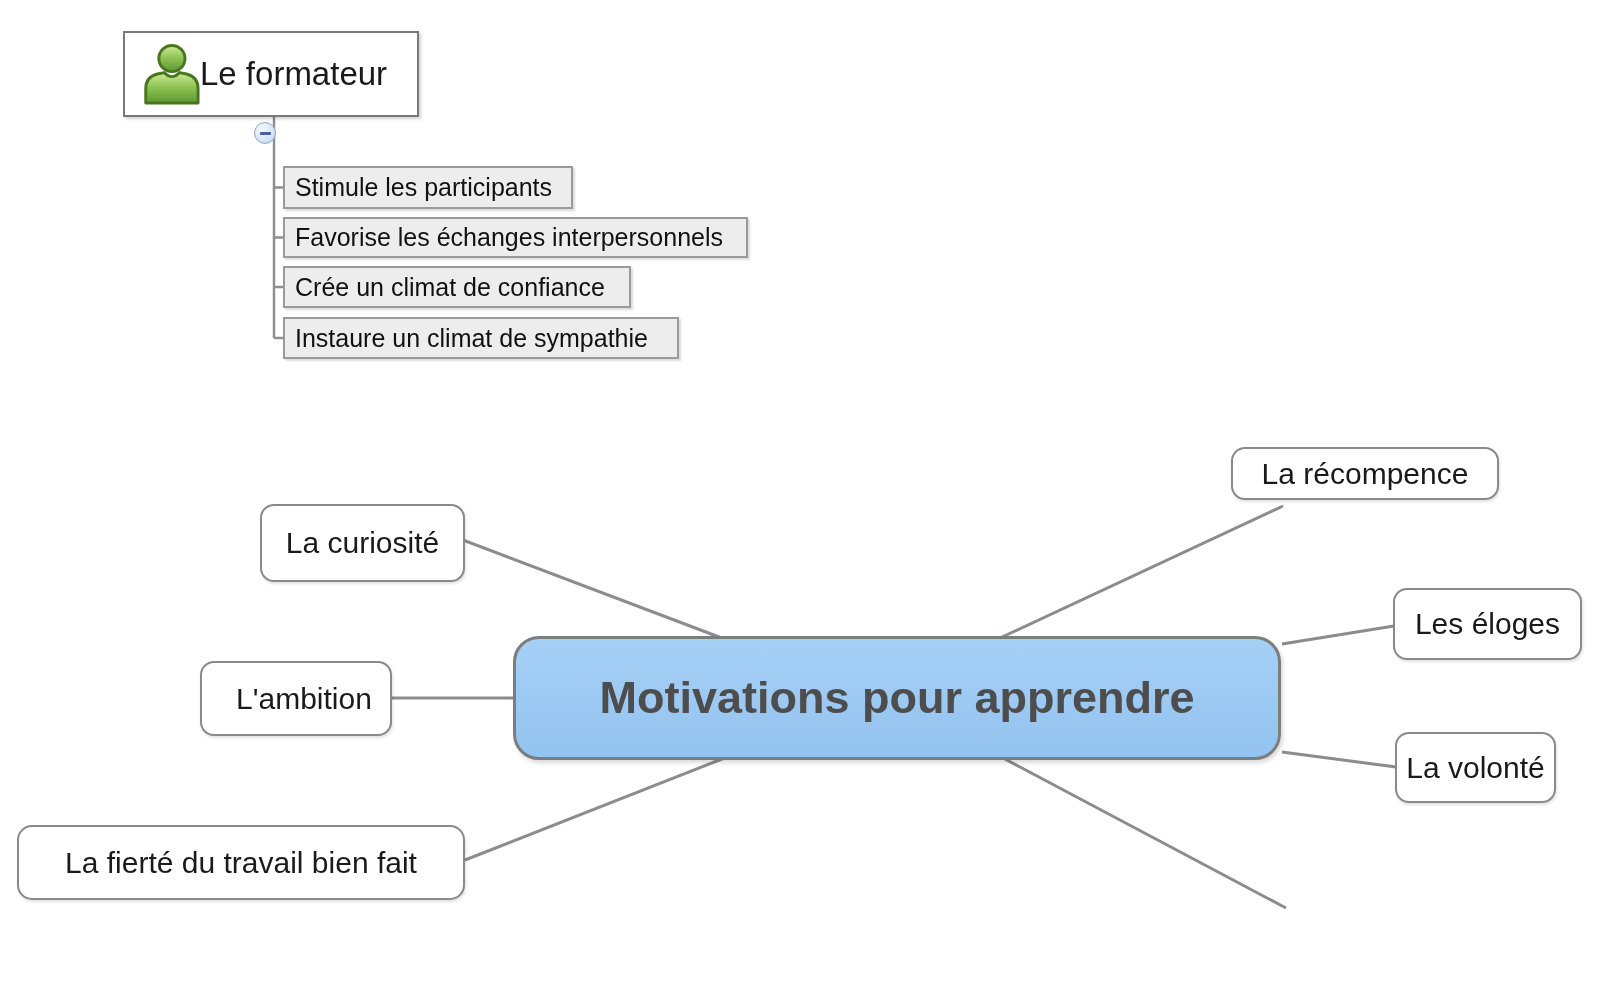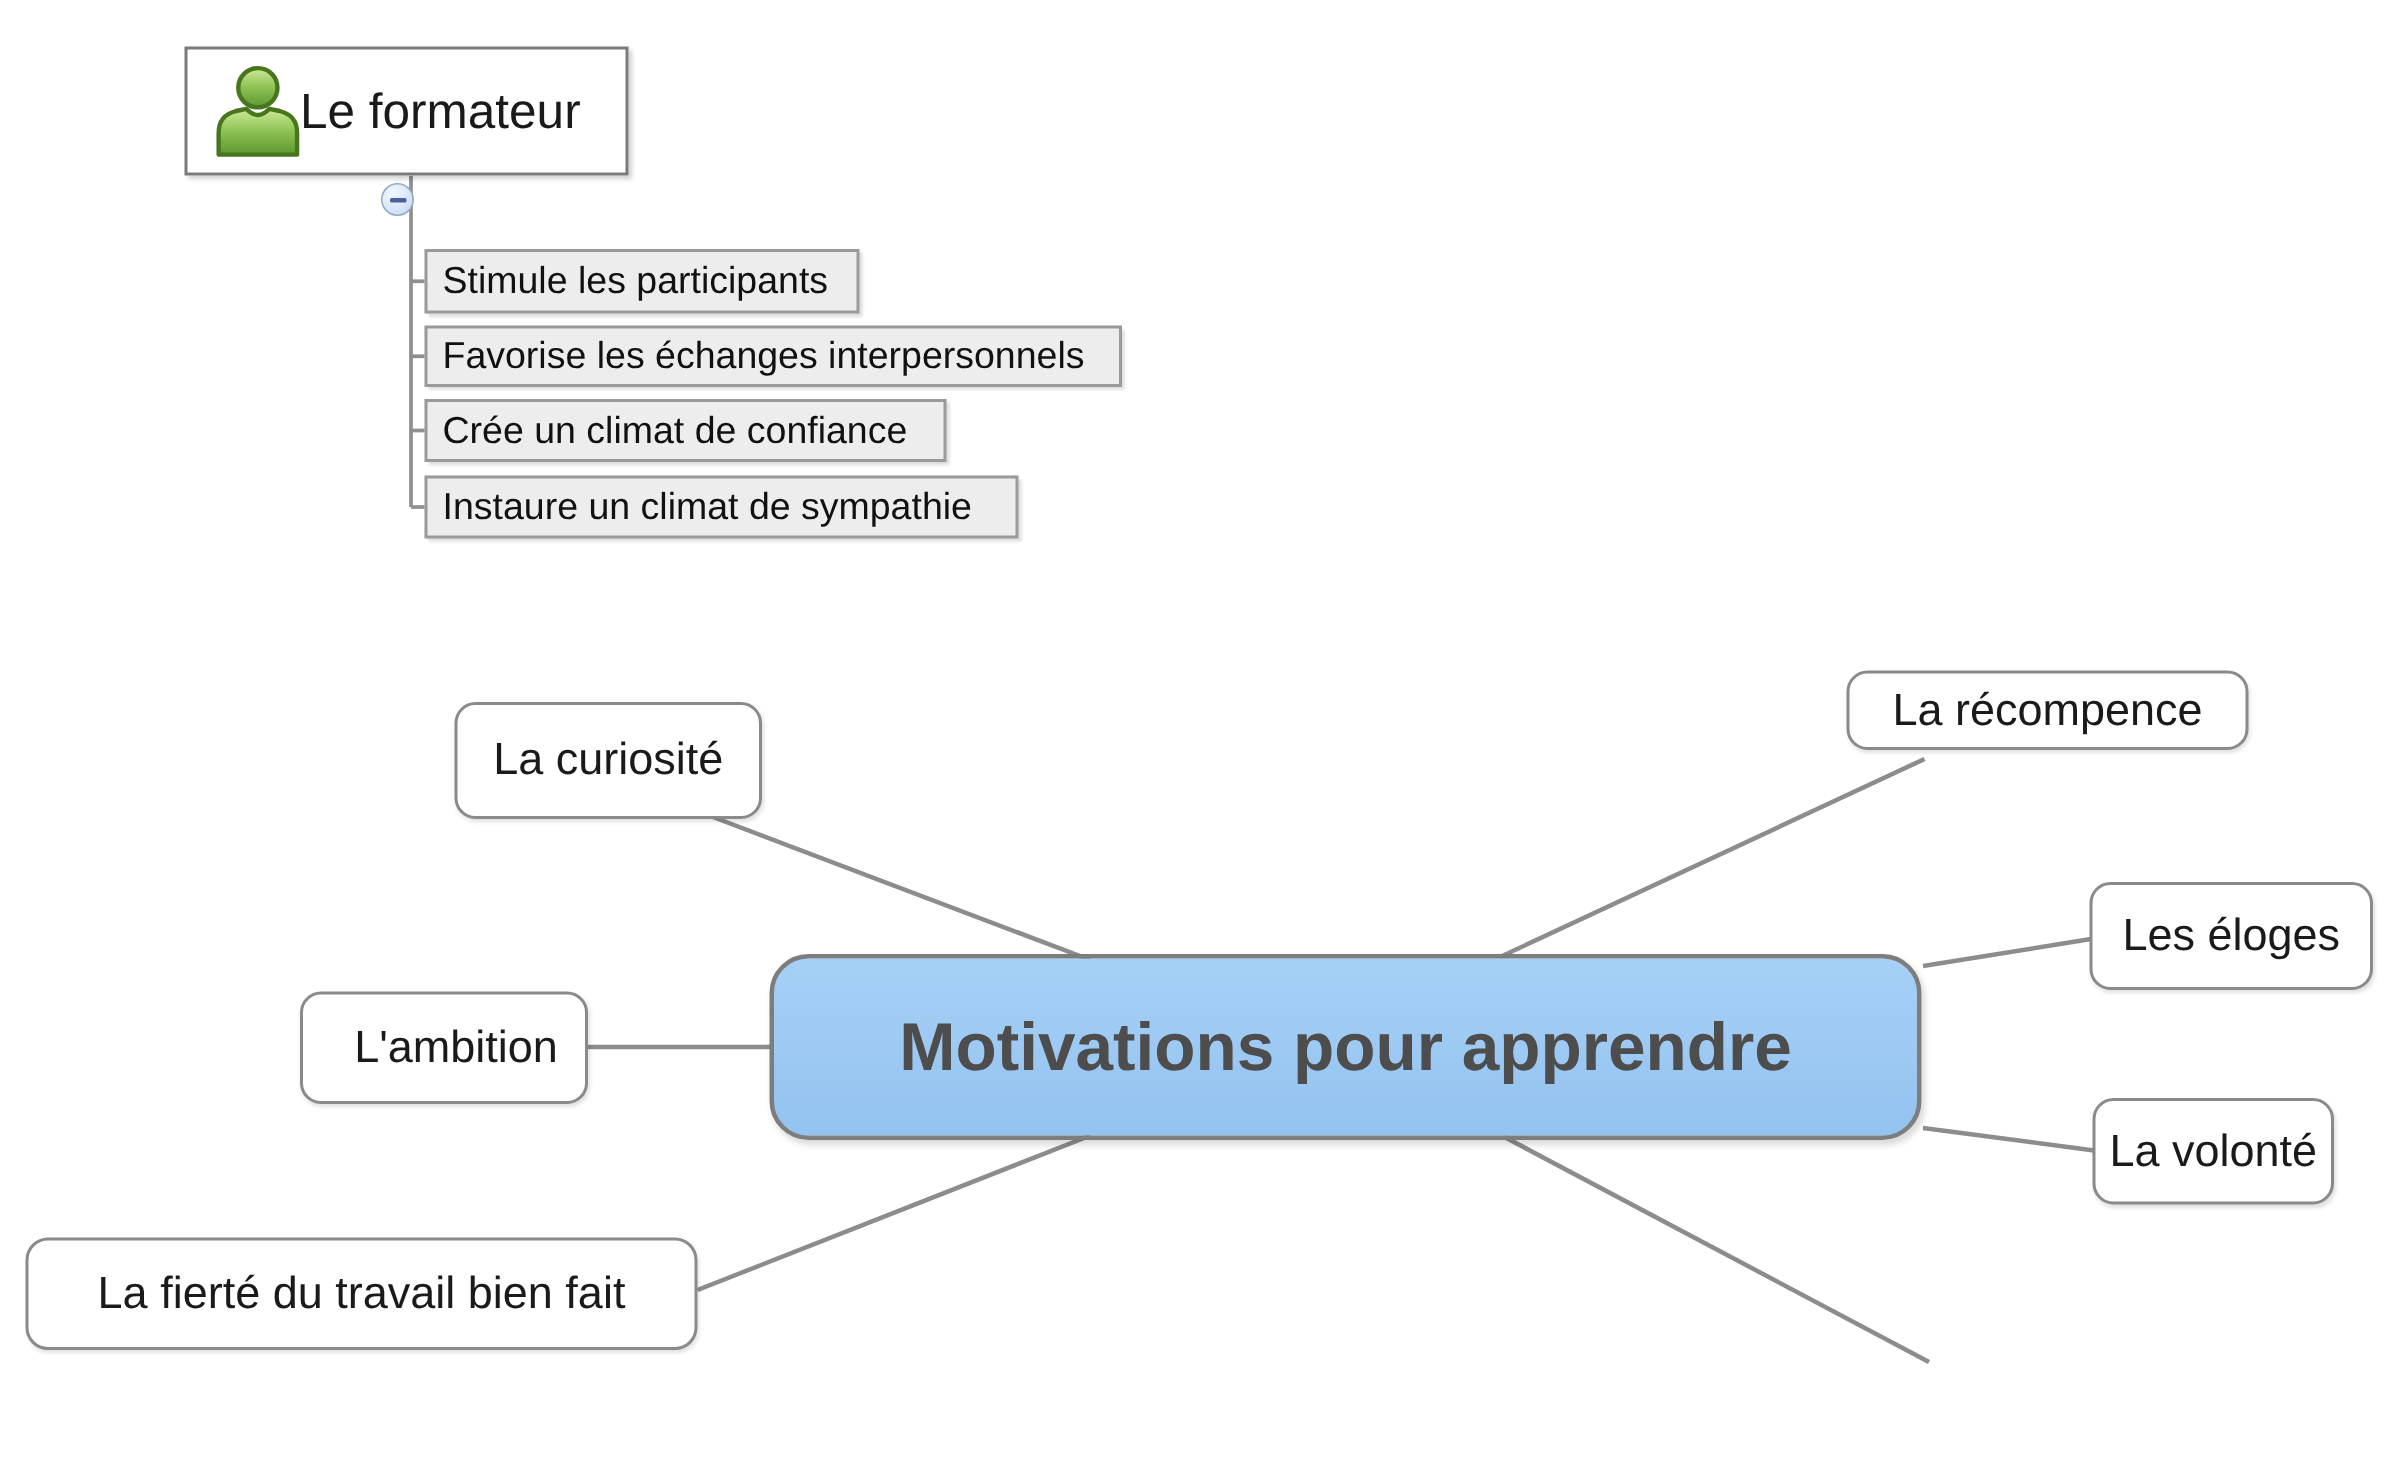--- a/index.html
+++ b/index.html
@@ -45,21 +45,21 @@
     display:flex;align-items:center;justify-content:center;
     font-size:45px;font-weight:bold;color:#4d4d4d;white-space:nowrap;
     box-shadow:2px 3px 4px rgba(0,0,0,0.15);z-index:2;
   }
   .topic-node{
     position:absolute;background:#ffffff;border:2.5px solid #8a8a8a;box-sizing:border-box;
     border-radius:14px;display:flex;align-items:center;justify-content:center;
     font-size:30px;color:#1a1a1a;white-space:nowrap;
     box-shadow:1px 2px 3px rgba(0,0,0,0.12);z-index:2;
   }
-  #topic-curiosite {left:260px; top:468px; width:205px; height:78px;margin-left:43px;}
+  #topic-curiosite {left:260px; top:504px; width:205px; height:78px;}
   #topic-ambition  {left:200px; top:661px; width:192px; height:75px;padding-left:16px;}
   #topic-fierte    {left:17px;  top:825px; width:448px; height:75px;border-radius:15px;}
   #topic-recompence{left:1231px;top:447px; width:268px; height:53px;}
   #topic-eloges    {left:1393px;top:588px; width:189px; height:72px;}
   #topic-volonte   {left:1395px;top:732px; width:161px; height:71px;}
   #topic-statut    {left:1285px;top:873px; width:163px; height:77px;}
 </style>
 </head>
 <body>
 

